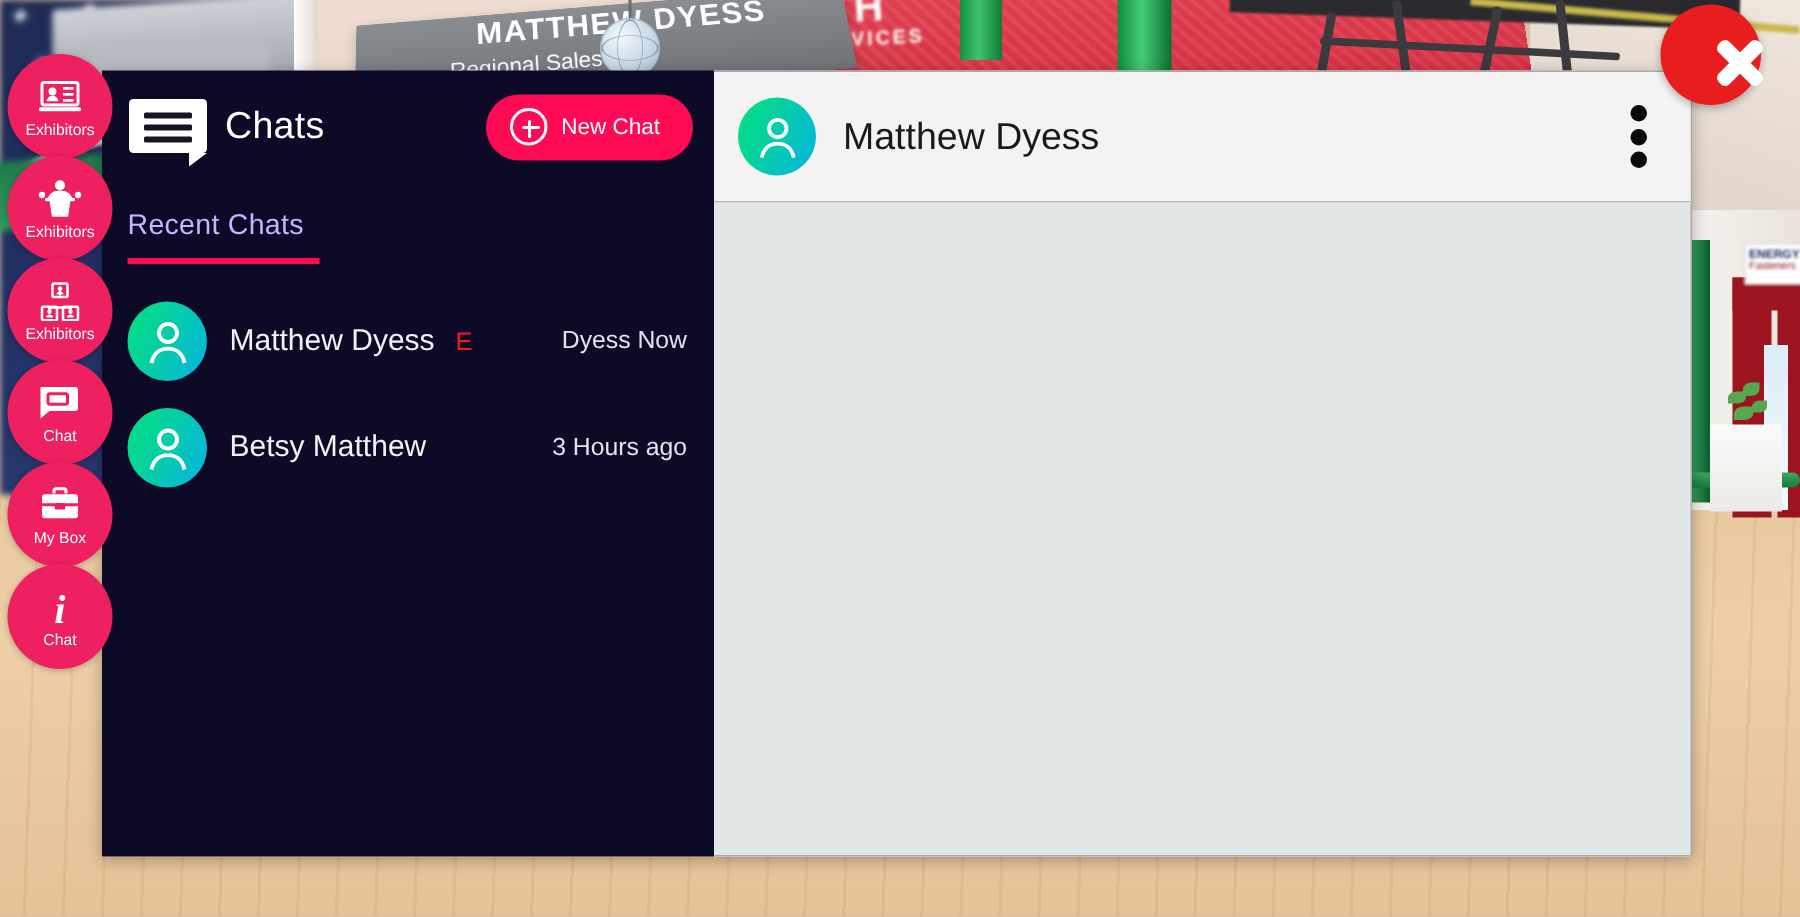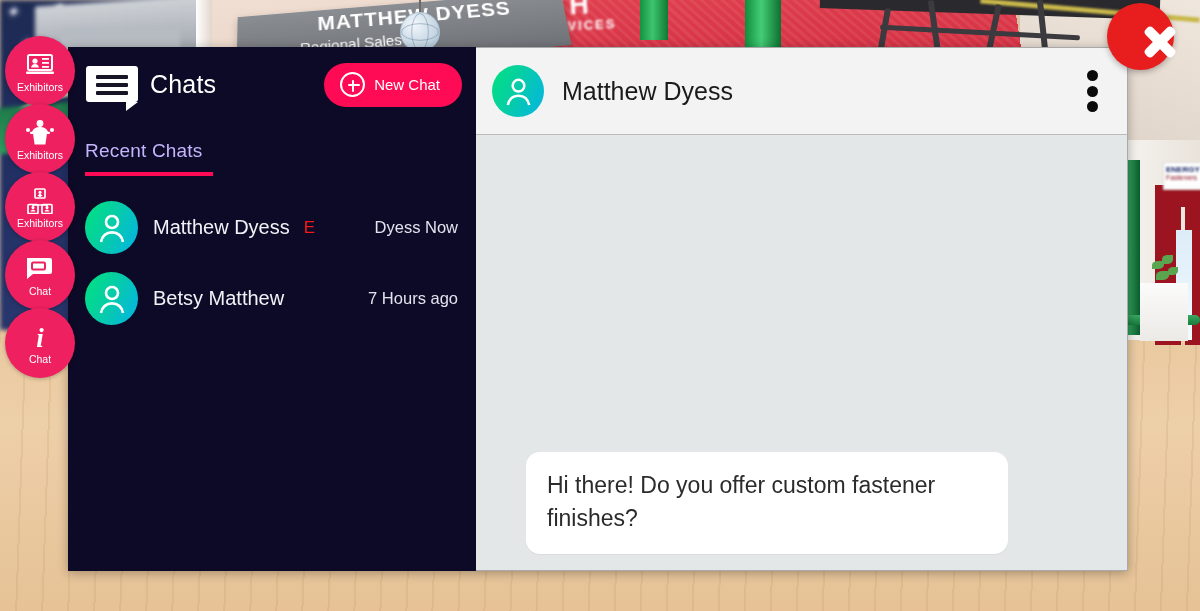--- a/index.html
+++ b/index.html
@@ -438,20 +438,31 @@
   <div class="rail-btn">
     <span class="rail-ico">
       <svg width="32" height="25" viewBox="0 0 32 25">
         <path d="M3 2h23a2 2 0 012 2v12a2 2 0 01-2 2H9l-6 5z" fill="#fff"></path>
         <rect x="8" y="6.5" width="13" height="7" rx="1.3" fill="none" stroke="#ee2060" stroke-width="2"></rect>
       </svg>
     </span>
     <span class="rail-lbl">Chat</span>
   </div>
 
+  <div class="rail-btn">
+    <span class="rail-ico">
+      <svg width="30" height="25" viewBox="0 0 30 25">
+        <path d="M11 5V3.2c0-.8.6-1.4 1.4-1.4h5.2c.8 0 1.4.6 1.4 1.4V5" fill="none" stroke="#fff" stroke-width="2"></path>
+        <rect x="3" y="5.5" width="24" height="16" rx="2" fill="#fff"></rect>
+        <rect x="11.5" y="11.3" width="7" height="4.4" rx="1" fill="#ee2060"></rect>
+        <rect x="3" y="11.5" width="24" height="2" fill="#ee2060"></rect>
+      </svg>
+    </span>
+    <span class="rail-lbl">My Box</span>
+  </div>
 
   <div class="rail-btn">
     <span class="rail-ico">
       <svg width="18" height="28" viewBox="0 0 18 28">
         <text x="9" y="24" text-anchor="middle" font-family="Liberation Serif, serif" font-size="27" font-style="italic" font-weight="bold" fill="#fff">i</text>
       </svg>
     </span>
     <span class="rail-lbl">Chat</span>
   </div>
 
@@ -497,21 +508,21 @@
 
       <div class="chat-row">
         <span class="avatar">
           <svg width="34" height="34" viewBox="0 0 34 34">
             <circle cx="17" cy="11" r="6" fill="none" stroke="#fff" stroke-width="2.6"></circle>
             <path d="M6 31c1.4-6.6 5.8-9.6 11-9.6S26.6 24.4 28 31" fill="none" stroke="#fff" stroke-width="2.6"></path>
           </svg>
         </span>
         <span class="row-name">Betsy Matthew</span>
         <span class="row-badge"></span>
-        <span class="row-time">7 Hours ago</span>
+        <span class="row-time">3 Hours ago</span>
       </div>
 
     </div>
   </div>
 
   <div id="conv">
 
     <div class="conv-head">
       <span class="conv-av">
         <svg width="33" height="33" viewBox="0 0 34 34">
@@ -520,23 +531,20 @@
         </svg>
       </span>
       <span class="conv-name">Matthew Dyess</span>
       <span class="kebab">
         <i></i>
           <i></i>
           <i></i>
       </span>
     </div>
 
-    <div class="conv-body">
-      <div class="msg-in">Hi there! Do you offer custom fastener finishes?</div>
-    </div>
 
 
   </div>
 </div>
 
 <button id="closebtn">
   <span>
       <i></i>
       <b></b>
     </span>

